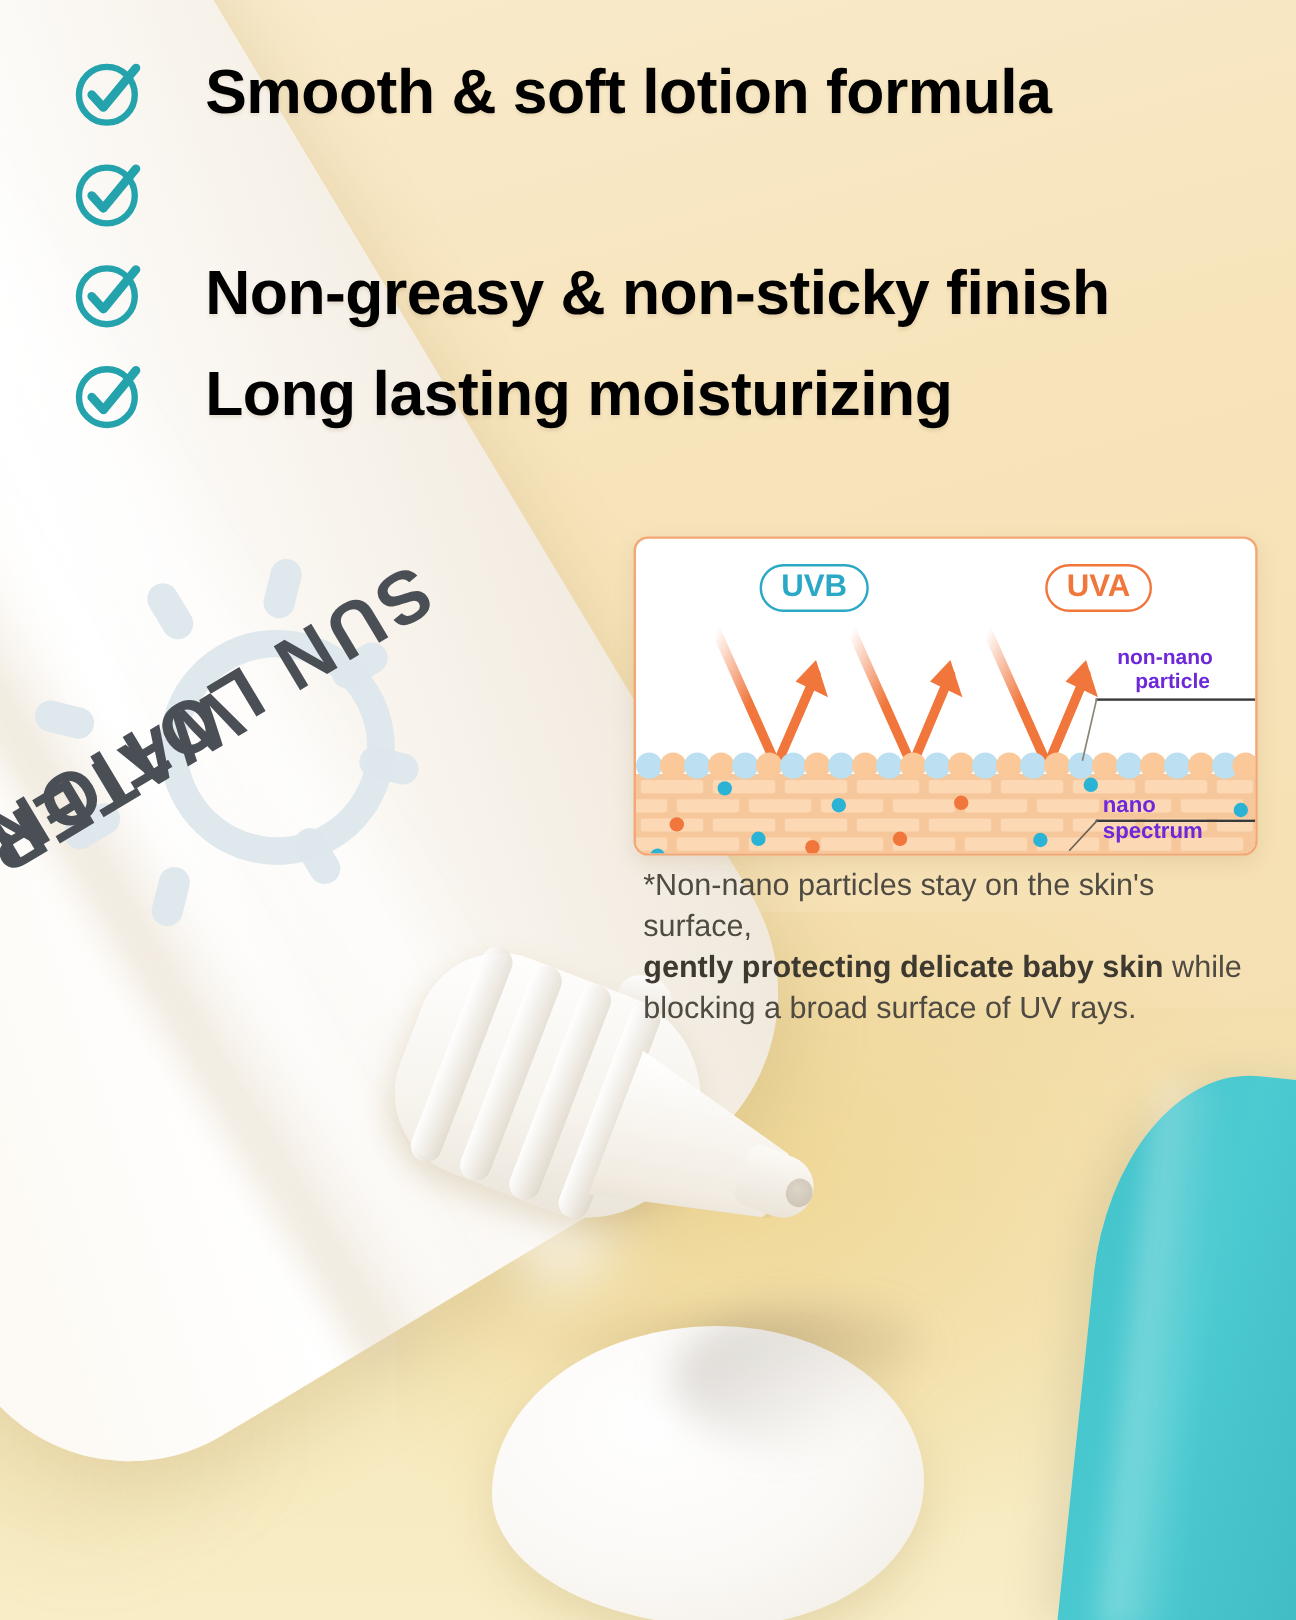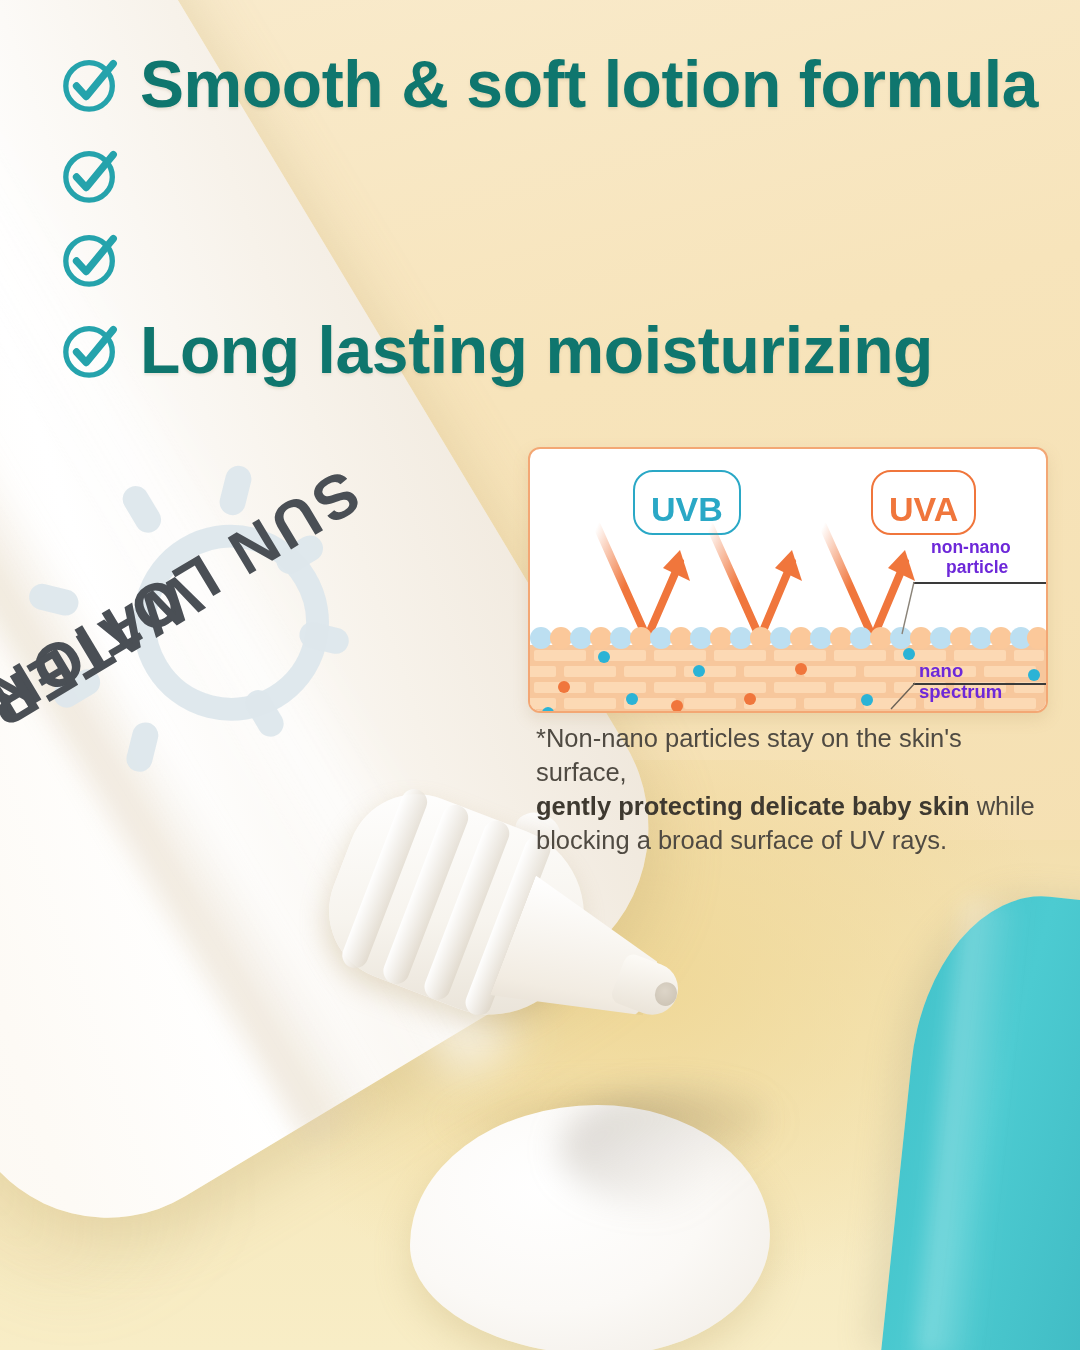--- a/index.html
+++ b/index.html
@@ -127,33 +127,34 @@
     position:absolute;left:940px;top:900px;width:60px;height:460px;
     background:linear-gradient(90deg,rgba(255,255,255,.30),rgba(255,255,255,0));
     filter:blur(10px);transform:rotate(6deg);
   }
 
   
   .bullets{position:absolute;left:60px;top:46px;width:1000px;}
   .bullet{display:flex;align-items:center;margin-bottom:22px;}
   .check{width:62px;height:62px;flex:0 0 62px;margin-right:18px;}
   .bullet-label{
-    font-size:66px;font-weight:700;color:#0f766e;letter-spacing:-.4px;
+    font-size:52px;font-weight:700;color:#000000;letter-spacing:-.4px;
     text-shadow:0 2px 3px rgba(150,130,90,.18);
+    margin-left:31px;
   }
 
   
   .diagram{
     position:absolute;left:528px;top:447px;width:516px;height:262px;
     background:#ffffff;border:2px solid #f3a774;border-radius:12px;overflow:hidden;
     box-shadow:0 6px 16px rgba(170,140,90,.18);
   }
   .badge{
-    position:absolute;padding:18px 16px 4px;border-radius:20px;
-    font-size:34px;font-weight:700;line-height:1.15;
+    position:absolute;padding:2px 16px 4px;border-radius:20px;
+    font-size:26px;font-weight:700;line-height:1.15;
   }
   .badge-uvb{left:103px;top:21px;color:#2aa8c6;border:2.5px solid #2aa8c6;}
   .badge-uva{left:341px;top:21px;color:#f0763c;border:2.5px solid #f0763c;}
 
   .skin{position:absolute;left:0;top:196px;width:516px;height:66px;background:#f7c79c;}
   .brick-rows{position:absolute;inset:0;}
   .brick{position:absolute;height:11px;background:#fcd9b4;border-radius:2px;}
 
   .parts{position:absolute;left:0;top:178px;width:516px;height:26px;}
   .part{position:absolute;width:22px;height:22px;border-radius:50%;}
@@ -230,20 +231,21 @@
       <svg class="check" viewBox="0 0 64 64">
         <circle cx="30" cy="34" r="24" fill="none" stroke="#25a3ac" stroke-width="5.5"></circle>
         <path d="M17 34 L27 45 L55 11" fill="none" stroke="#25a3ac" stroke-width="7.5" stroke-linecap="round" stroke-linejoin="round"></path>
       </svg>
     </div>
     <div class="bullet">
       <svg class="check" viewBox="0 0 64 64">
         <circle cx="30" cy="34" r="24" fill="none" stroke="#25a3ac" stroke-width="5.5"></circle>
         <path d="M17 34 L27 45 L55 11" fill="none" stroke="#25a3ac" stroke-width="7.5" stroke-linecap="round" stroke-linejoin="round"></path>
       </svg>
+      <span class="bullet-label">Non-greasy &amp; non-sticky finish</span>
     </div>
     <div class="bullet">
       <svg class="check" viewBox="0 0 64 64">
         <circle cx="30" cy="34" r="24" fill="none" stroke="#25a3ac" stroke-width="5.5"></circle>
         <path d="M17 34 L27 45 L55 11" fill="none" stroke="#25a3ac" stroke-width="7.5" stroke-linecap="round" stroke-linejoin="round"></path>
       </svg>
       <span class="bullet-label">Long lasting moisturizing</span>
     </div>
   </div>
 

